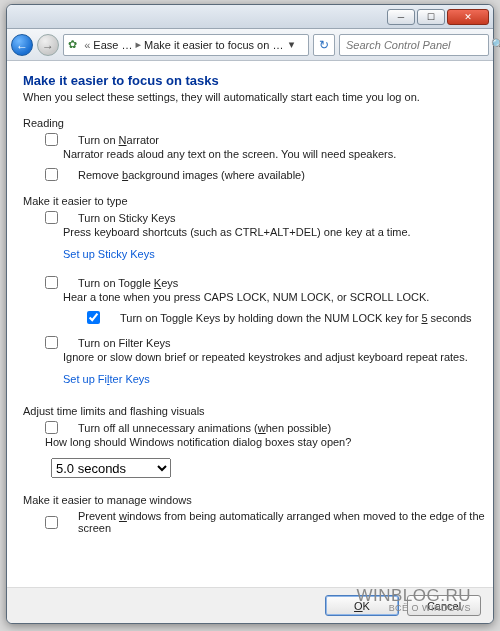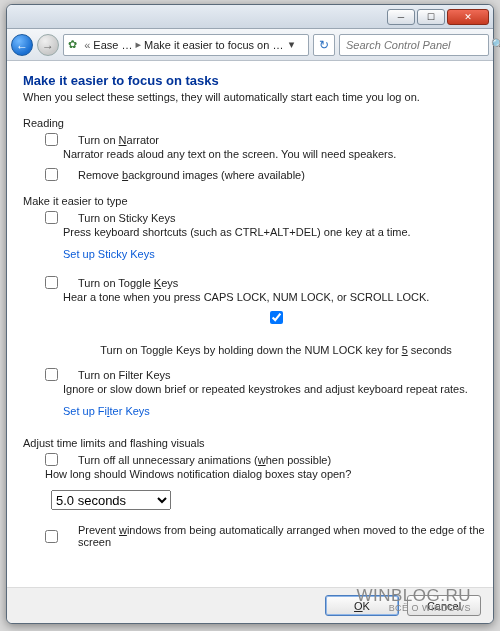--- a/index.html
+++ b/index.html
@@ -148,21 +148,21 @@
   .section-head {
     font-size: 11px;
     margin: 6px 0 4px 0;
   }
   .opt {
     margin: 4px 0 2px 22px;
     display: flex;
     align-items: center;
     gap: 20px;
   }
-  .opt.nested { margin-left: 44px; flex-direction: column; }
+  .opt.nested { margin-left: 64px; }
   .explain {
     margin: 2px 0 8px 40px;
     font-size: 11px;
     color: #222;
   }
   .linklike {
     color: #0b5cd8;
     cursor: pointer;
     margin: 2px 0 12px 40px;
     display: inline-block;
@@ -303,20 +303,21 @@
     <div class="opt">
       <input type="checkbox" style="">
       <span><span>Turn off all unnecessary animations (</span><span class="u">w</span><span>hen possible)</span></span>
     </div>
     <div class="note">How long should Windows notification dialog boxes stay open?</div>
     <select class="duration">
       <option>5.0 seconds</option>
     </select>
 
     
+    <div class="section-head">Make it easier to manage windows</div>
     <div class="opt">
       <input type="checkbox" style="">
       <span><span>Prevent </span><span class="u">w</span><span>indows from being automatically arranged when moved to the edge of the screen</span></span>
     </div>
   </div>
 
   <div class="btnbar">
     <div class="btn default"><span class="u">O</span>K</div>
     <div class="btn">Cancel</div>
   </div>

